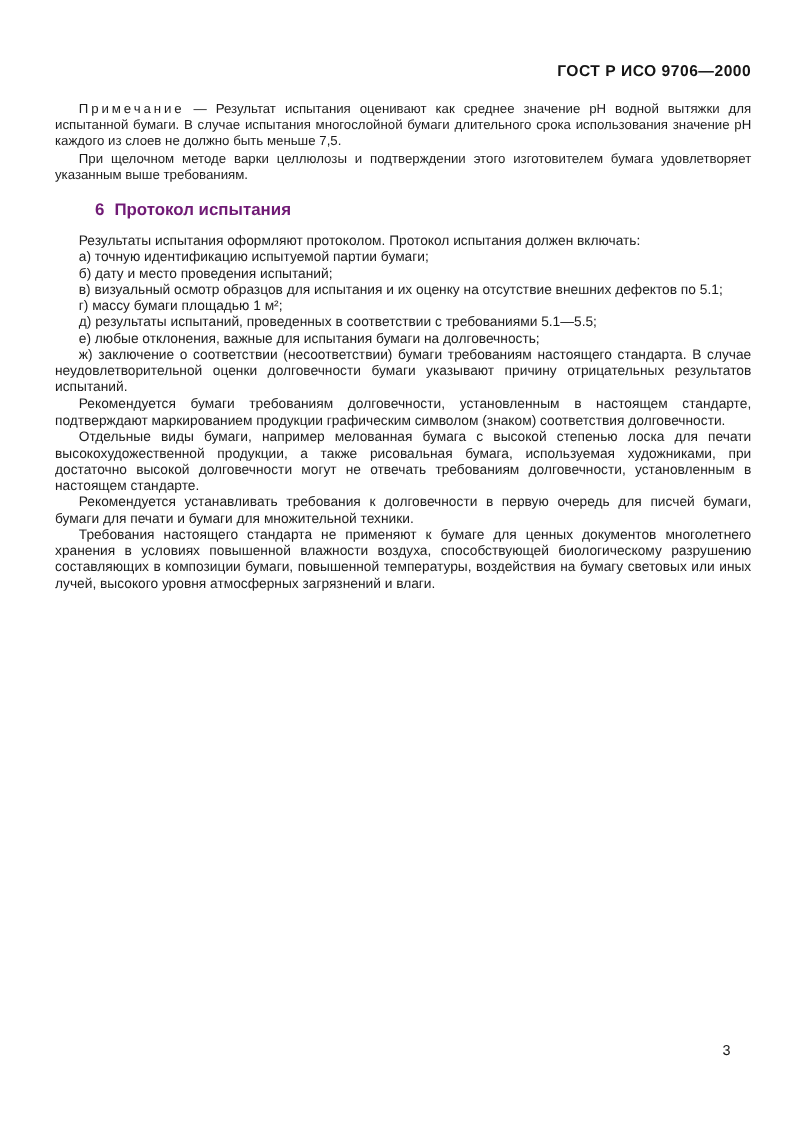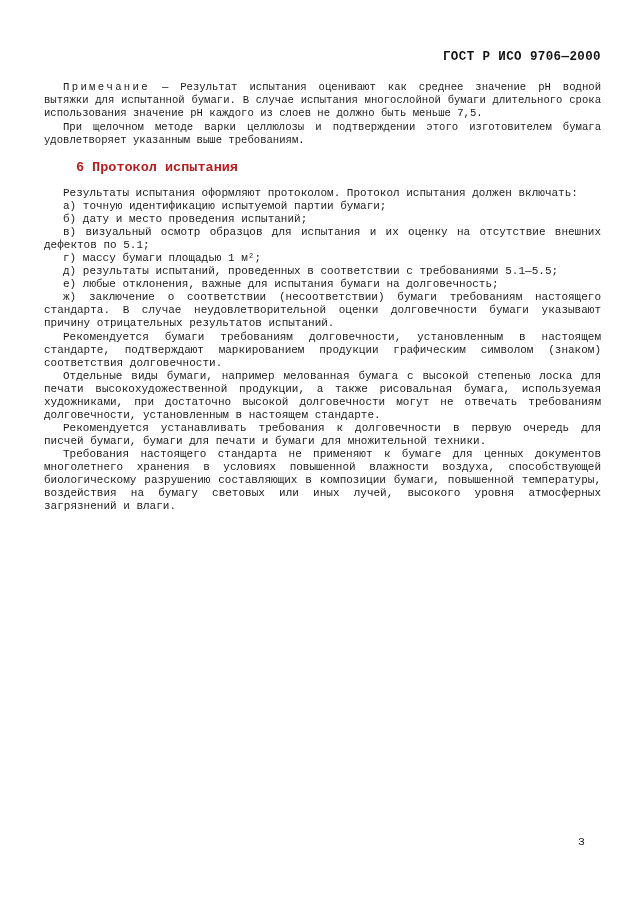--- a/index.html
+++ b/index.html
@@ -7,21 +7,21 @@
     margin: 0; padding: 0;
     width: 642px; height: 918px;
     background: #ffffff;
     overflow: hidden;
   }
   .page {
     position: relative;
     width: 642px; height: 817px;
     background: #ffffff;
     color: #1b1b1b;
-    font-family: Liberation Mono, monospace;
+    font-family: Liberation Sans, sans-serif;
   }
   .content {
     position: absolute;
     left: 44px;
     width: 557px;
     top: 50px;
   }
   .running-header {
     text-align: right;
     font-weight: bold;
@@ -40,21 +40,21 @@
     text-indent: 19px;
   }
   .note-label {
     letter-spacing: 0.22em;
   }
   h2.sec-heading {
     font-size: 13.5px;
     font-weight: bold;
     line-height: 16px;
     margin: 13px 0 11px 32px;
-    color: #b91c1c;
+    color: #701a75;
   }
   h2.sec-heading .sec-num {
     margin-right: 8px;
   }
   .body-text p {
     margin: 0;
     font-size: 11px;
     line-height: 13.05px;
     text-align: justify;
     text-indent: 19px;

